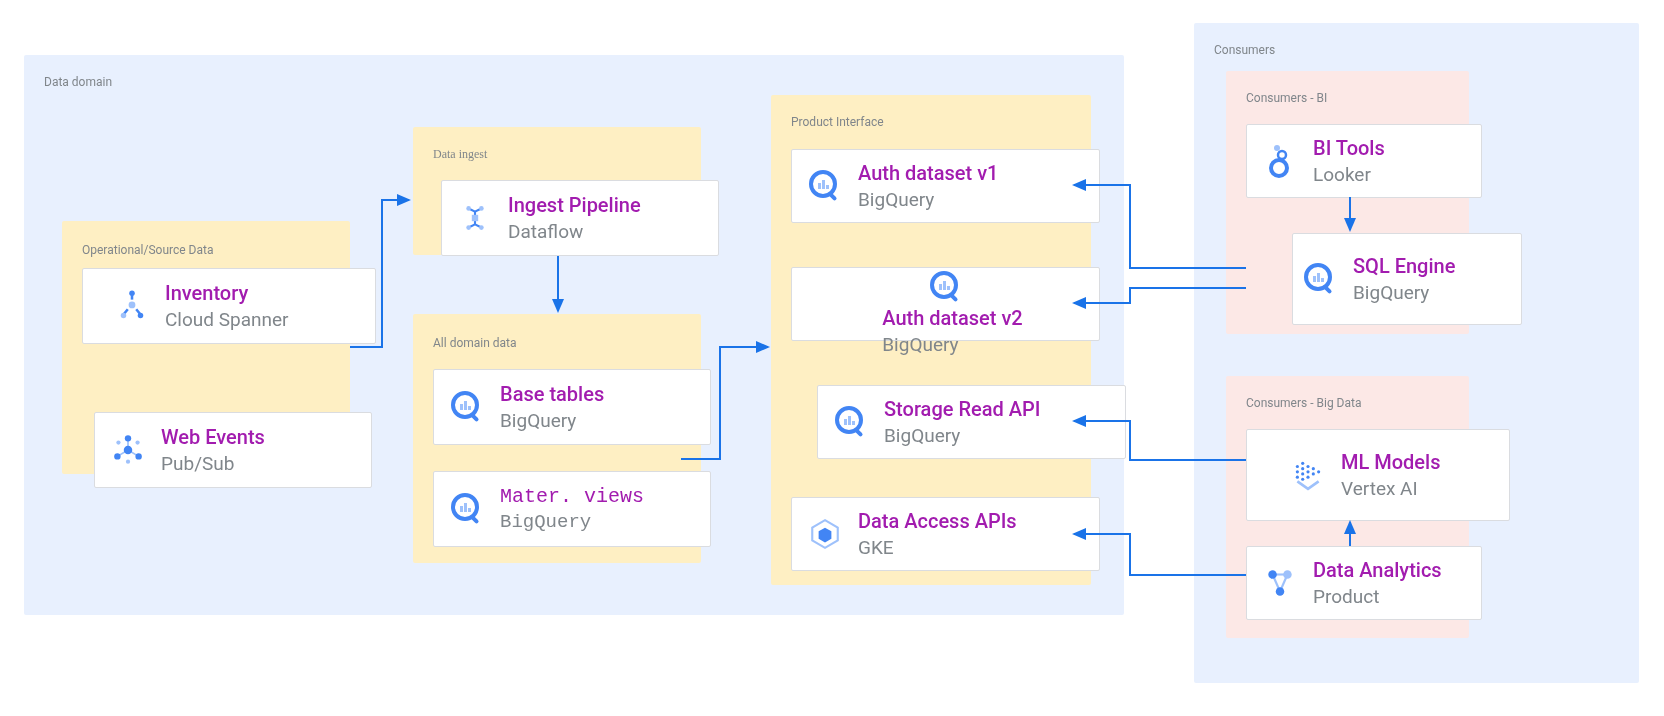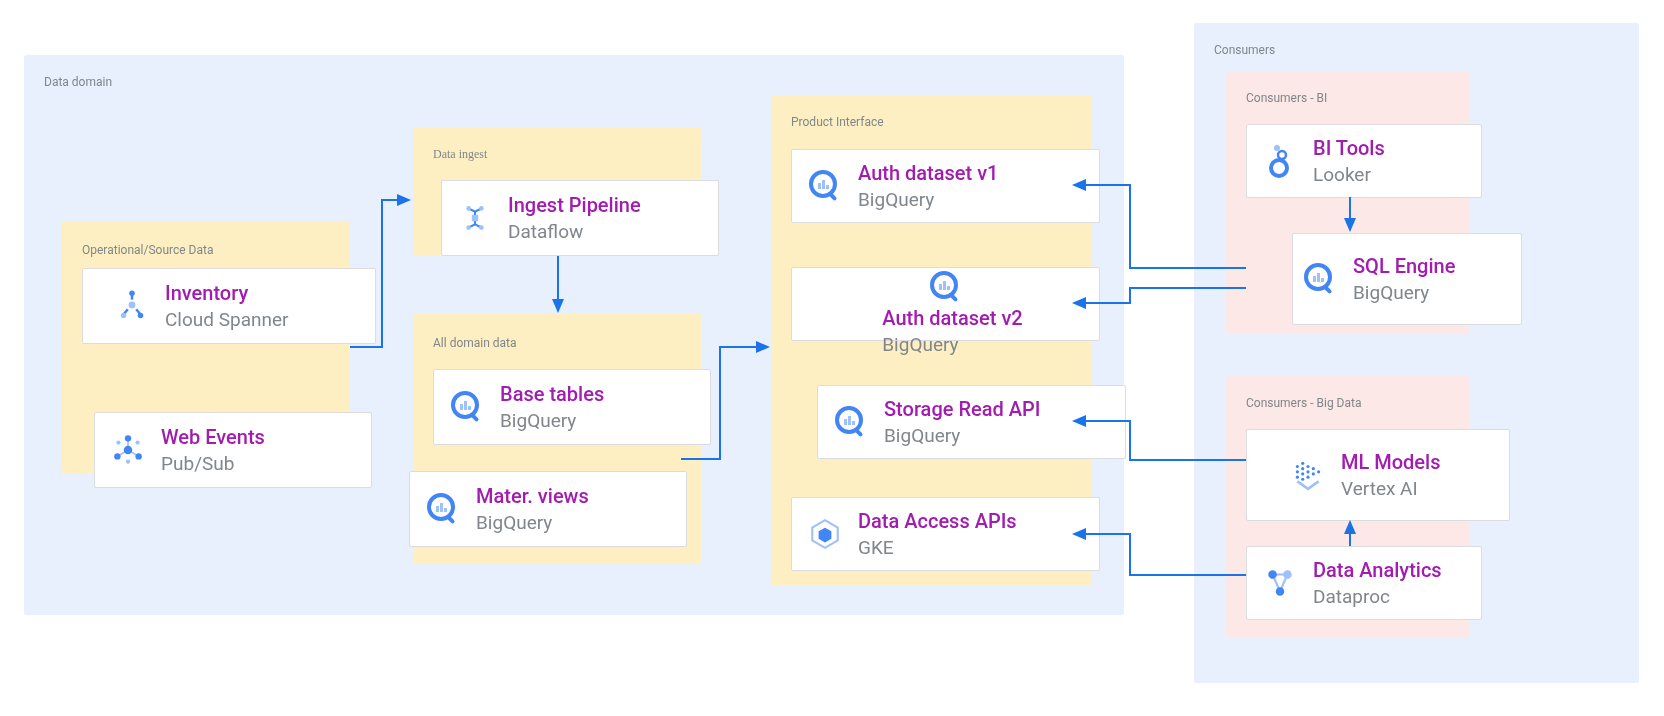--- a/index.html
+++ b/index.html
@@ -106,21 +106,21 @@
           <rect x="15" y="12" width="3" height="9" fill="#9ec1fb"></rect>
           <rect x="19" y="17" width="3" height="4" fill="#9ec1fb"></rect>
           <rect x="24" y="24" width="9" height="4" rx="2" transform="rotate(45 24 24)" fill="#4285f4"></rect>
         </svg>
       </div>
     <div class="txt">
         <div class="ttl">Base tables</div>
         <div class="sub">BigQuery</div>
       </div>
   </div>
-  <div class="card" style="left:409px;top:471px;width:248px;height:74px;">
+  <div class="card" style="left:433px;top:471px;width:248px;height:74px;font-family:Liberation Mono, monospace;">
     <div class="ico">
         <svg width="36" height="36" viewBox="0 0 36 36">
           <circle cx="16" cy="16" r="12" fill="none" stroke="#4285f4" stroke-width="4"></circle>
           <rect x="11" y="15" width="3" height="6" fill="#9ec1fb"></rect>
           <rect x="15" y="12" width="3" height="9" fill="#9ec1fb"></rect>
           <rect x="19" y="17" width="3" height="4" fill="#9ec1fb"></rect>
           <rect x="24" y="24" width="9" height="4" rx="2" transform="rotate(45 24 24)" fill="#4285f4"></rect>
         </svg>
       </div>
     <div class="txt">
@@ -256,21 +256,21 @@
             <path d="M23 8 L16 24"></path>
             <path d="M16 24 L9 8"></path>
           </g>
           <circle cx="9" cy="8" r="4" fill="#4285f4"></circle>
           <circle cx="23" cy="8" r="4" fill="#9ec1fb"></circle>
           <circle cx="16" cy="24" r="4" fill="#4285f4"></circle>
         </svg>
       </div>
     <div class="txt">
         <div class="ttl">Data Analytics</div>
-        <div class="sub">Dataproc</div>
+        <div class="sub">Product</div>
       </div>
   </div>
 
   <svg class="arrows" width="1664" height="716">
     <defs>
       <marker id="ah" markerWidth="8" markerHeight="8" refX="6" refY="3" orient="auto">
         <path d="M0,0 L7,3 L0,6 z" fill="#1a73e8"></path>
       </marker>
     </defs>
     <g fill="none" stroke="#1a73e8" stroke-width="2">

